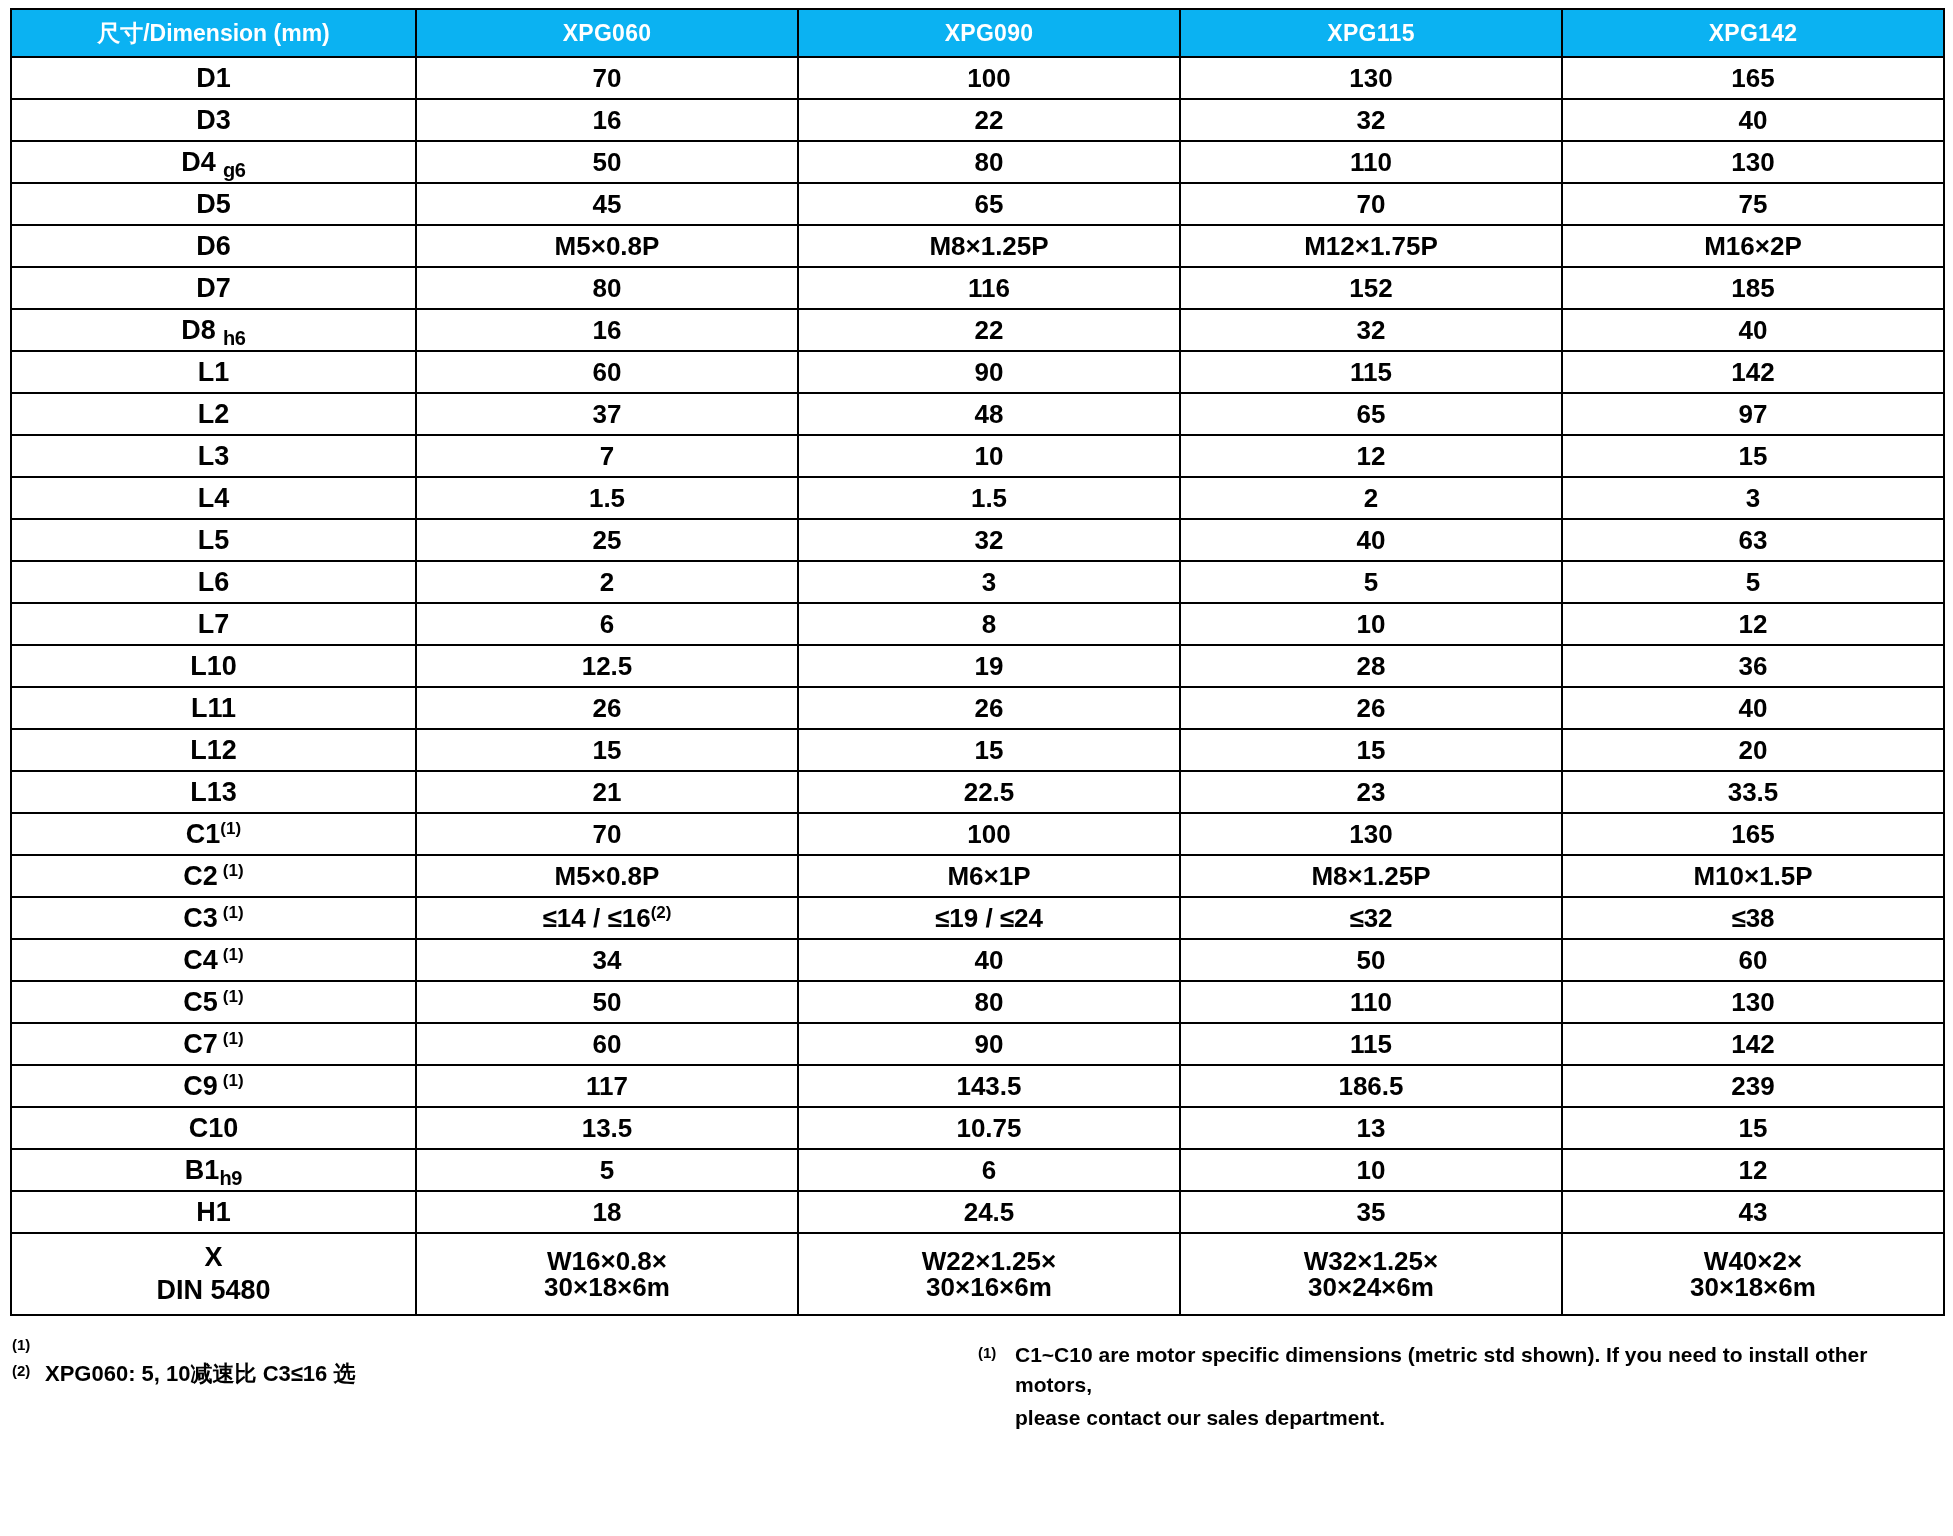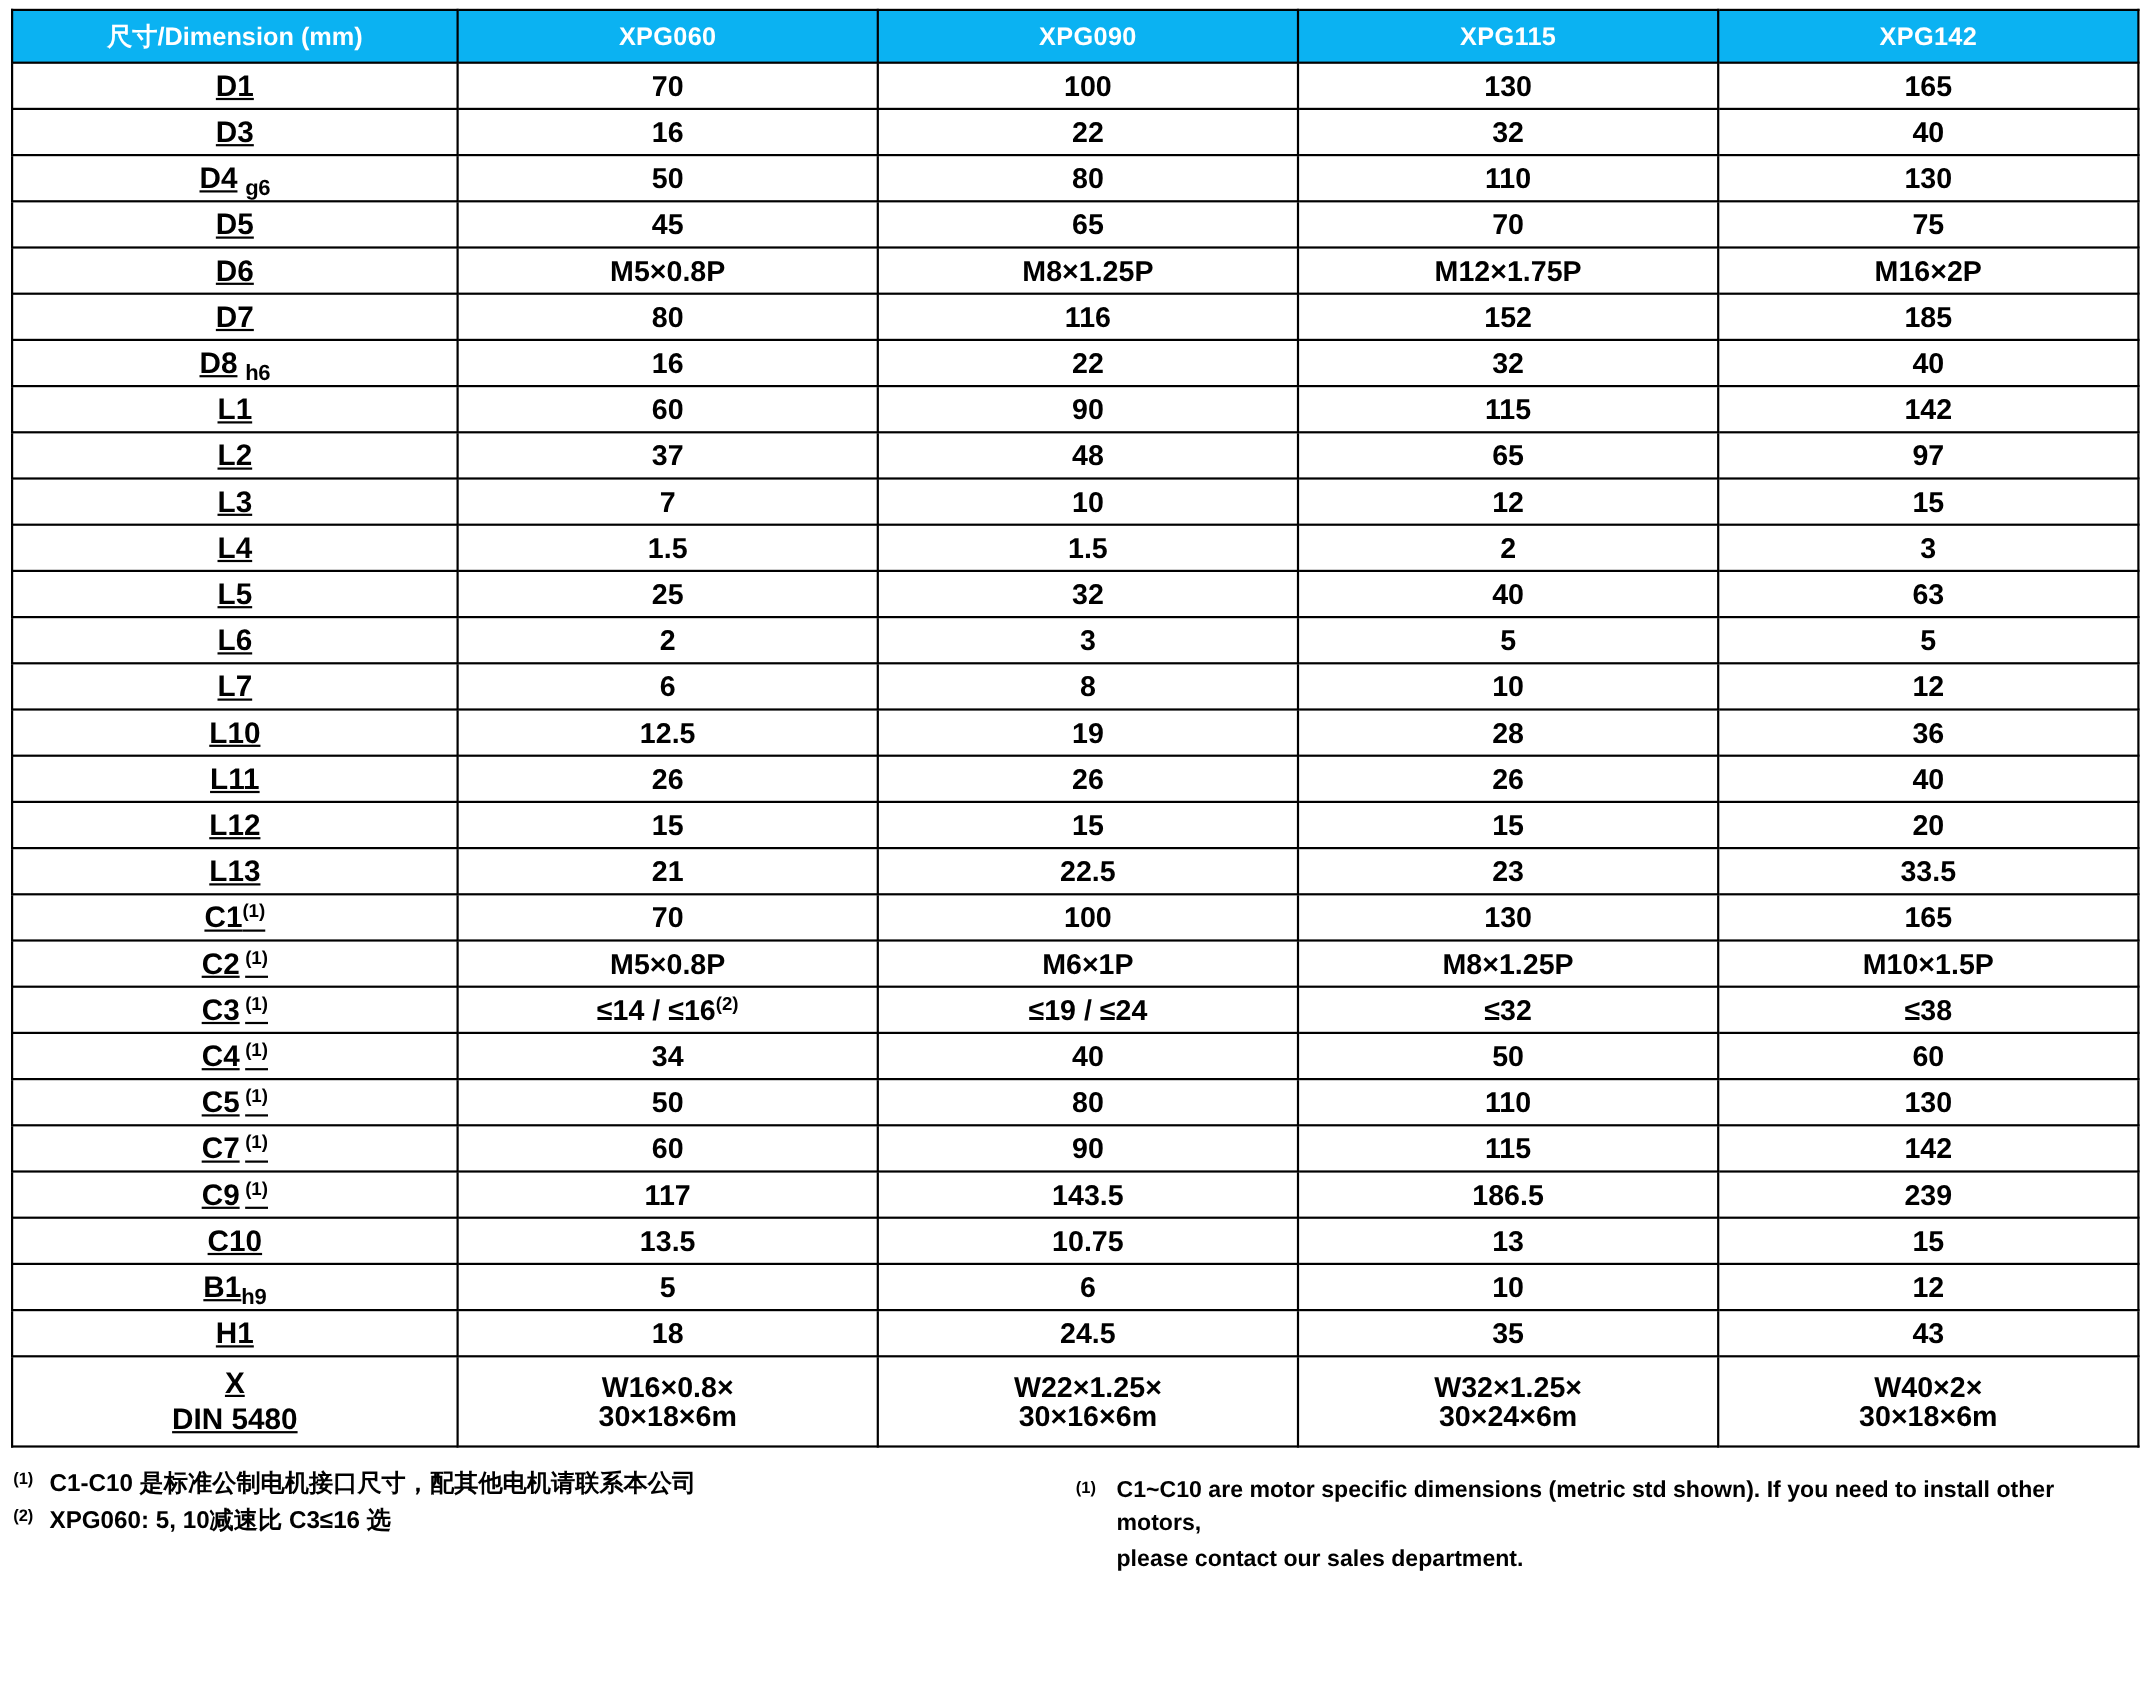--- a/index.html
+++ b/index.html
@@ -45,21 +45,20 @@
     color: #ffffff;
     height: 46px;
     font-size: 23px;
     letter-spacing: 0.3px;
   }
   table.spec thead th.hdr-label {
     letter-spacing: 0;
   }
   table.spec tbody tr td.row-label {
     font-size: 27px;
-    text-decoration: underline;
   }
   sub.tol {
     font-size: 20px;
     font-weight: bold;
     vertical-align: baseline;
     position: relative;
     top: 6px;
     letter-spacing: -0.3px;
   }
   sub.tol.spaced { margin-left: 7px; }
@@ -364,21 +363,20 @@
             <div>30×18×6m</div>
           </td>
         </tr>
       </tbody>
   </table>
 
   <div class="notes">
     <div class="notes-cn note-cn" id="notes-cn">
         <div class="note-line">
           <span class="note-marker">(1)</span>
-          <span>C1-C10 是标准公制电机接口尺寸，配其他电机请联系本公司</span>
         </div>
         <div class="note-line">
           <span class="note-marker">(2)</span>
           <span>XPG060: 5, 10减速比 C3≤16 选</span>
         </div>
       </div>
     <div class="notes-en note-en" id="notes-en">
         <div class="note-line">
           <span class="note-marker">(1)</span>
           <span>C1~C10 are motor specific dimensions (metric std shown).  If you need to install other motors,</span>

